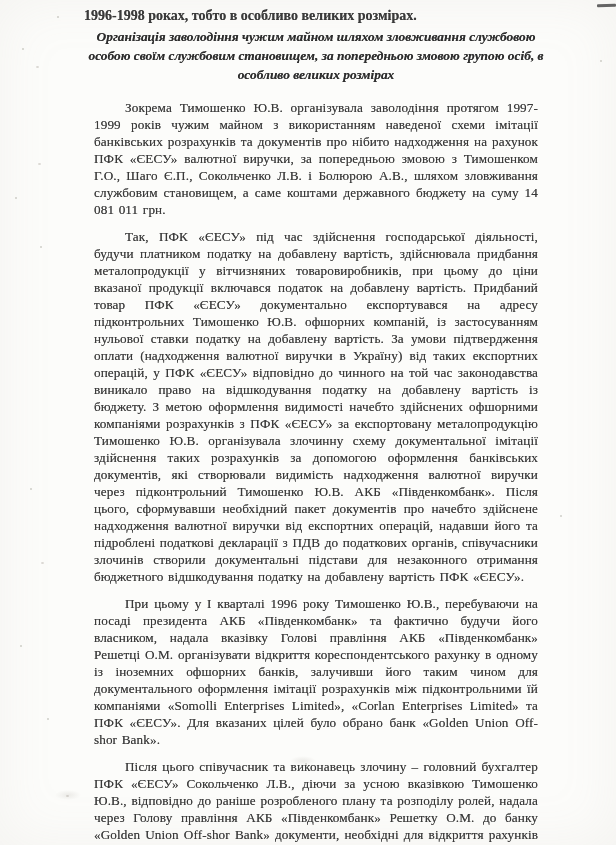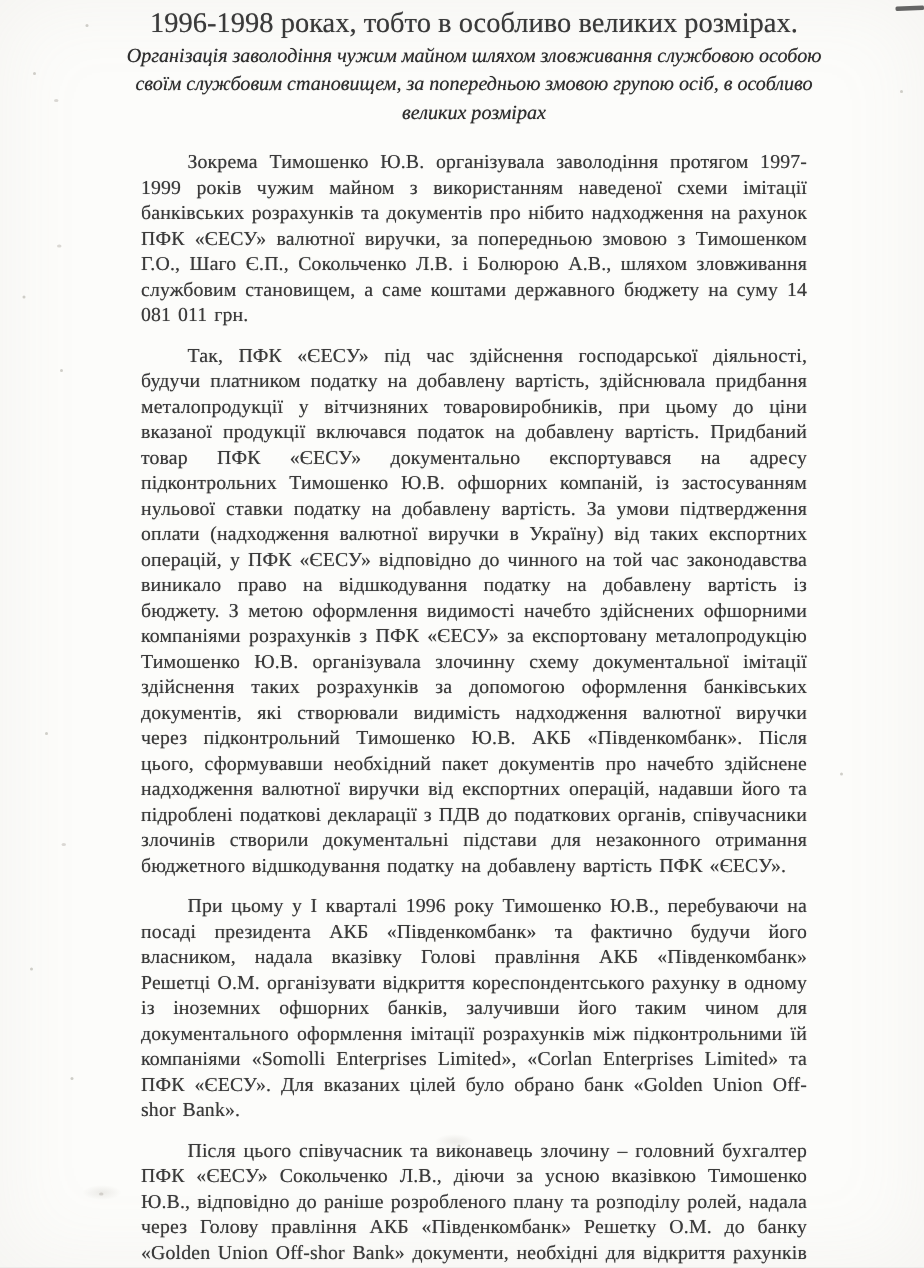--- a/index.html
+++ b/index.html
@@ -19,30 +19,31 @@
     color: #3a3a3a;
   }
   .content {
     position: absolute;
     top: 7px;
     left: 84px;
     width: 464px;
   }
   .cont-line {
     margin: 0;
-    font-size: 19px;
+    font-size: 14px;
     line-height: 17px;
-    text-align: center;
+    text-align: left;
     text-shadow: 0 0 0.5px rgba(70,70,70,0.7);
+    font-weight: bold;
   }
   .heading {
     margin: 3px 0 15px 0;
     font-size: 13.4px;
     line-height: 19px;
-    font-weight: 400;
+    font-weight: 700;
     font-style: italic;
     text-align: center;
     color: #2d2d2d;
     text-shadow: 0 0 0.5px rgba(55,55,55,0.75);
   }
   .body-par {
     margin: 10px;
     font-size: 13.2px;
     line-height: 17px;
     text-align: justify;

